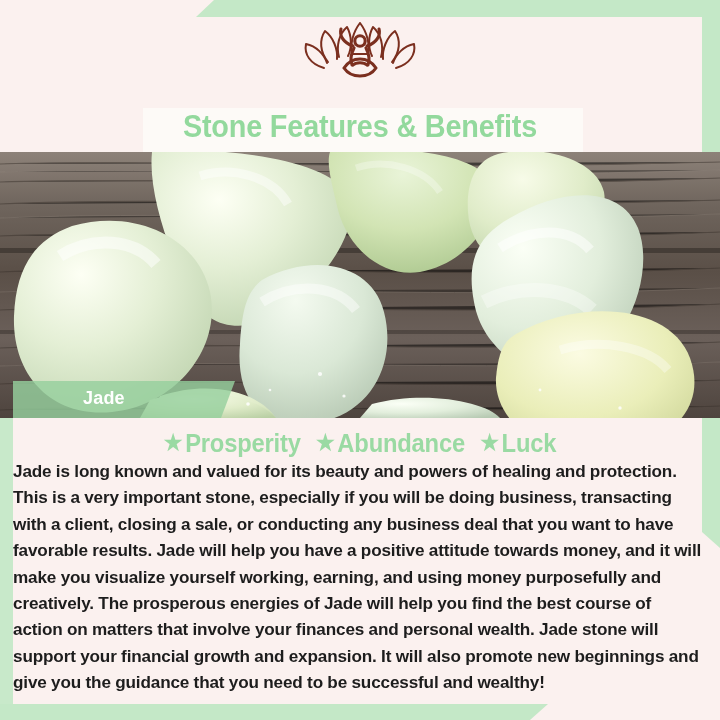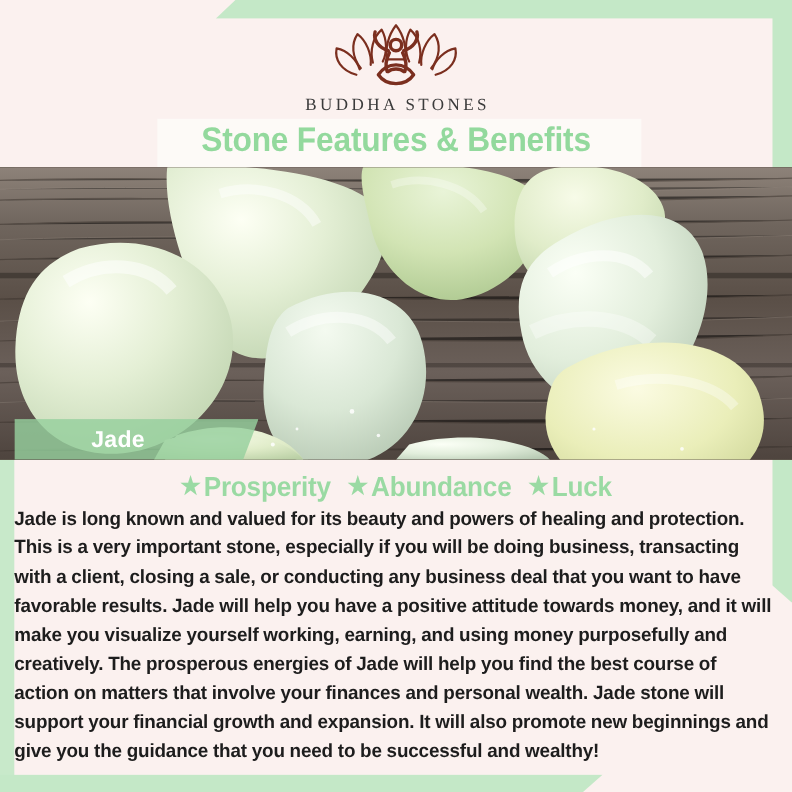--- a/index.html
+++ b/index.html
@@ -104,21 +104,21 @@
     position: absolute;
     left: 13px; top: 381px;
     width: 222px; height: 37px;
     background: rgba(150, 207, 157, 0.82);
     clip-path: polygon(0 0, 100% 0, calc(100% - 14px) 100%, 0 100%);
     z-index: 3;
   }
   .photo-caption span {
     position: absolute;
     left: 70px; top: 7px;
-    font-size: 21px;
+    font-size: 18px;
     font-weight: bold;
     color: #ffffff;
     letter-spacing: 0.2px;
   }
 
   
   .keywords {
     position: absolute;
     top: 429px; left: 0;
     width: 720px;
@@ -184,21 +184,20 @@
         <path d="M73 28 C82 25 87 18 85 11"></path>
 
         <path d="M60 30 C57 36 56 42 58 47"></path>
         <path d="M72 30 C75 36 76 42 74 47"></path>
 
         <path d="M50 50 C54 44 60 41 66 41 C72 41 78 44 82 50 C78 56 72 58 66 58 C60 58 54 56 50 50"></path>
 
         <path d="M59 47 C62 44 70 44 73 47"></path>
       </g>
     </svg>
-    <span class="logo-word">BUDDHA STONES</span>
   </div>
 
   <div class="headline-band"></div>
   <div class="headline-text">Stone Features &amp; Benefits</div>
 
   <div class="photo">
     <svg viewBox="0 0 720 266" preserveAspectRatio="none">
       <defs>
         <linearGradient id="wood" x1="0" y1="0" x2="0" y2="1">
           <stop offset="0" stop-color="#8d8279"></stop>

